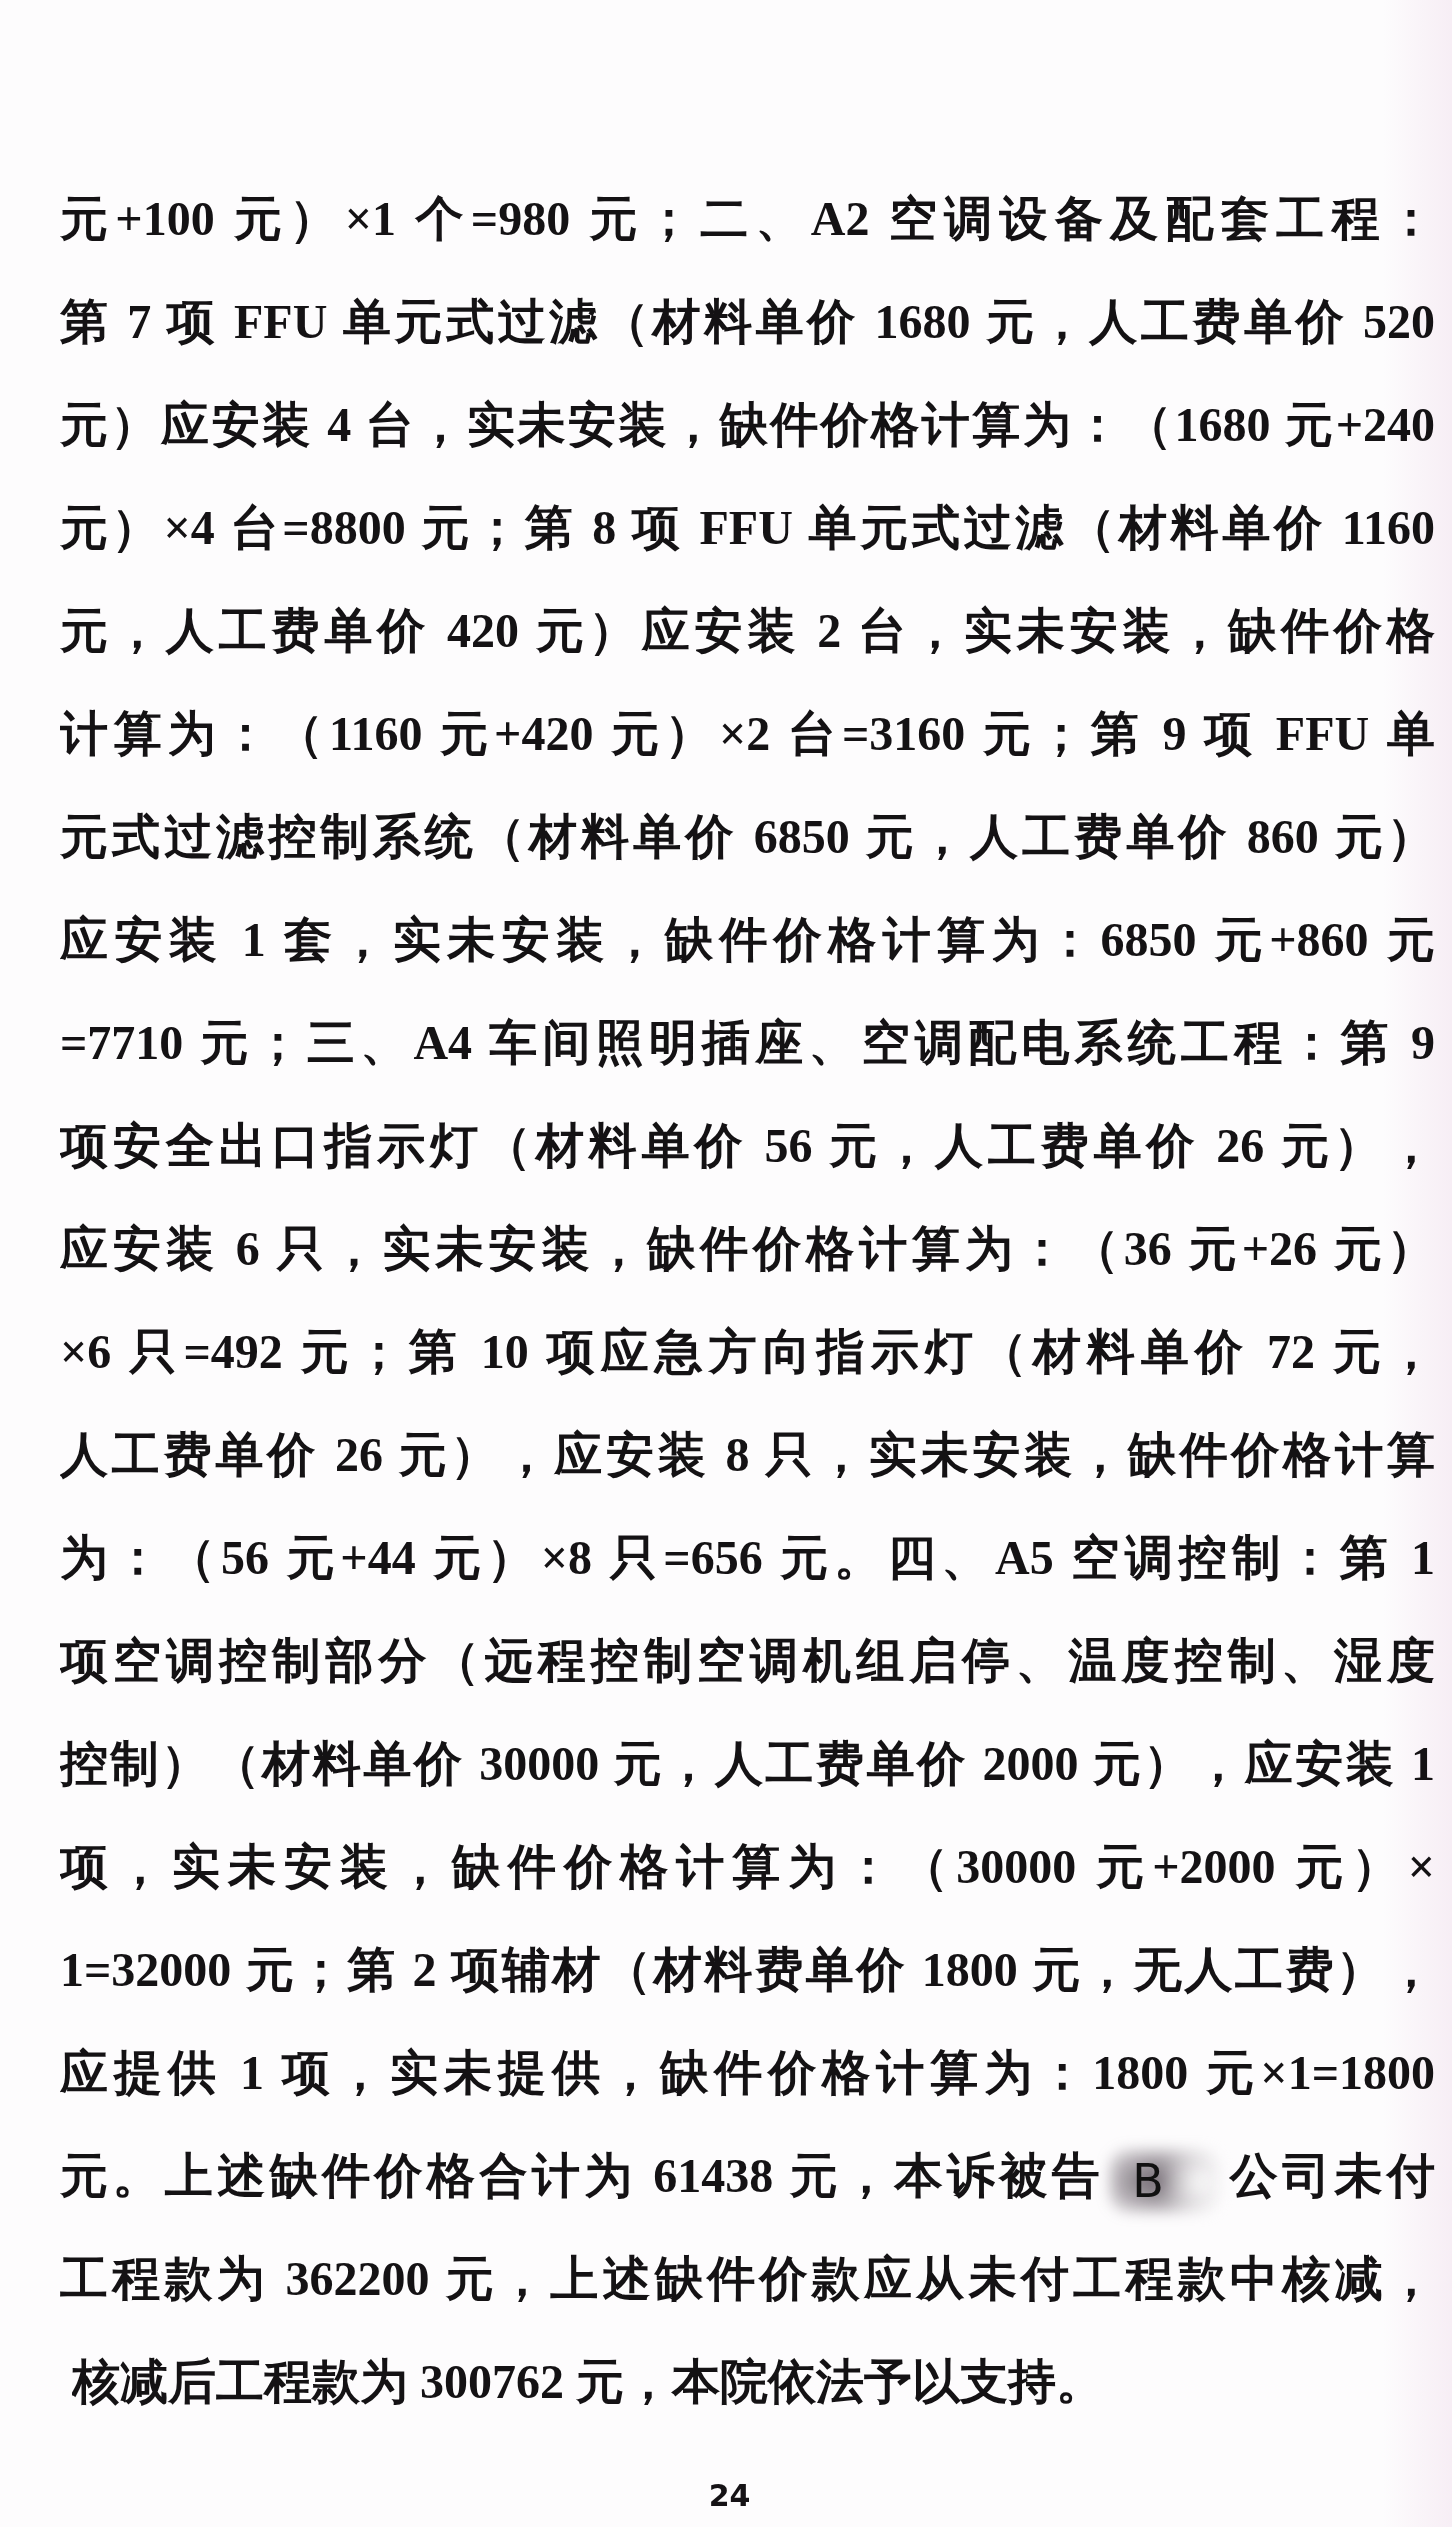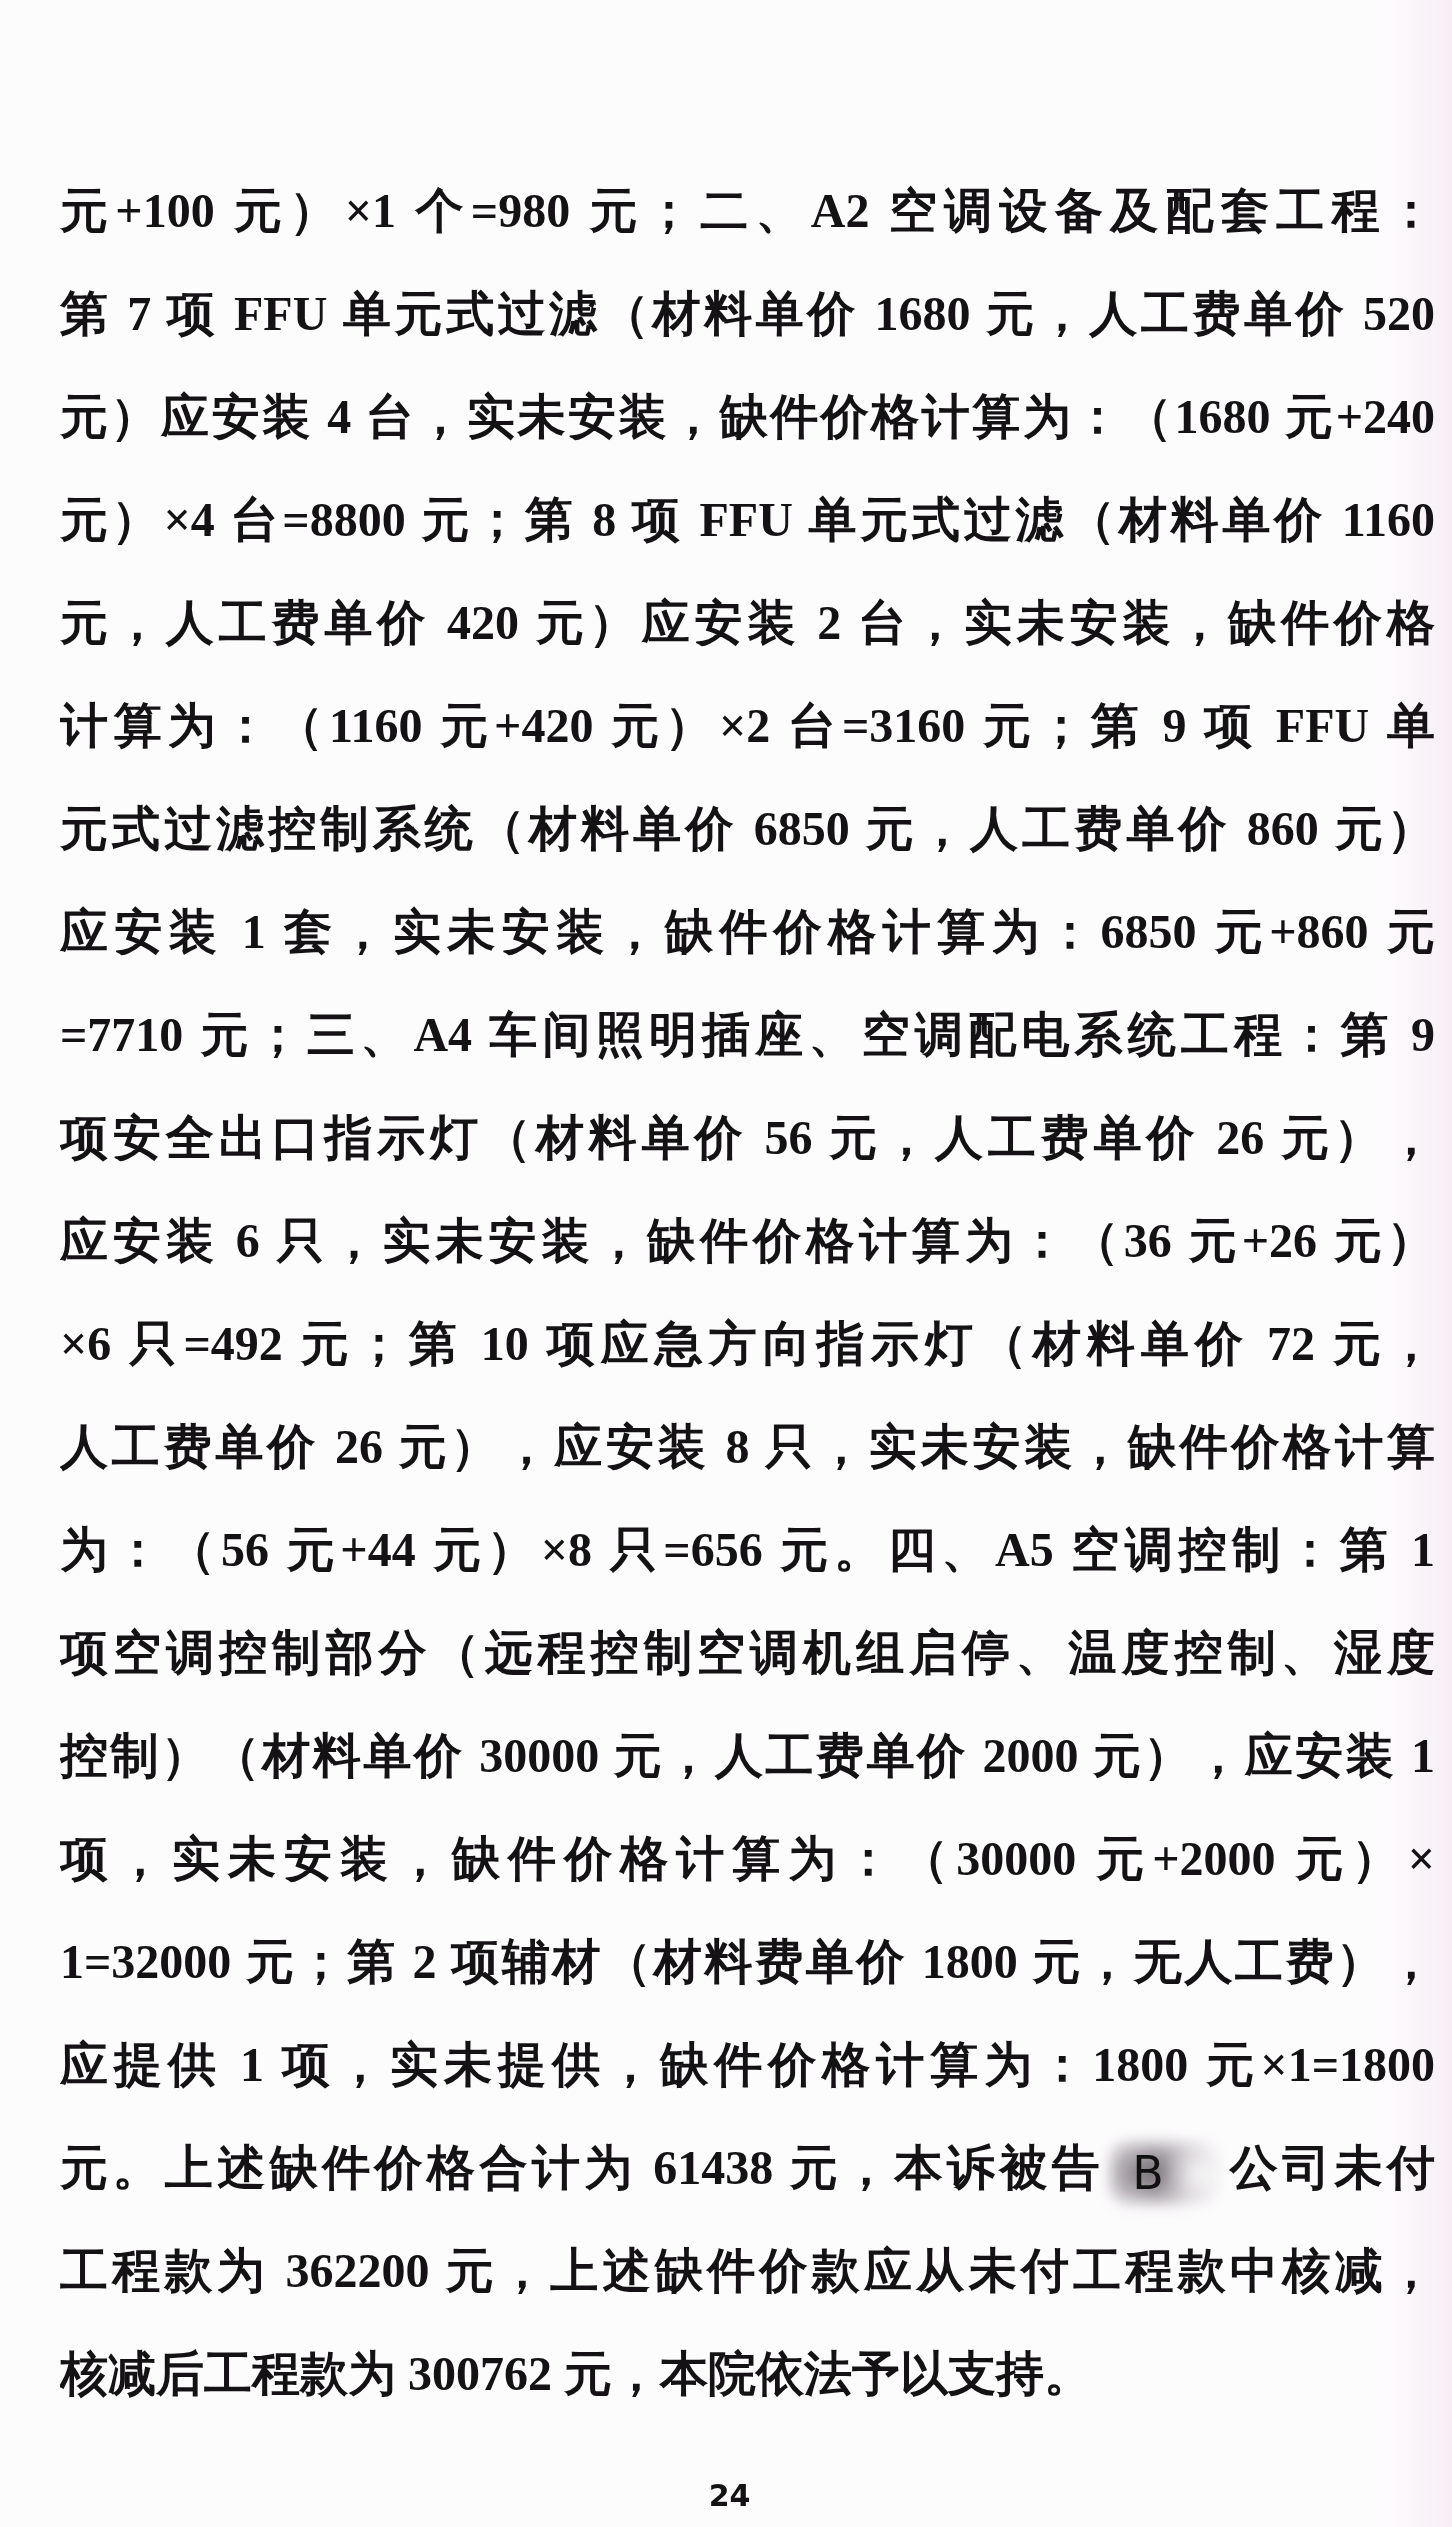--- a/index.html
+++ b/index.html
@@ -17,39 +17,40 @@
       position: absolute;
       top: 0; right: 0;
       width: 70px;
       height: 2527px;
       background: linear-gradient(to right, rgba(248,240,246,0) 0%, rgba(246,236,244,0.9) 100%);
       pointer-events: none;
     }
     .text-block {
       position: absolute;
       left: 60px;
-      top: 159px;
+      top: 167px;
       width: 1375px;
     }
     .line {
       height: 103px;
       line-height: 103px;
       font-family: "Liberation Serif", "DejaVu Serif", serif;
       font-size: 48px;
       font-weight: bold;
       color: #141214;
       text-align: justify;
       text-align-last: justify;
       text-justify: inter-character;
       overflow: hidden;
       white-space: normal;
     }
     .line.last {
       text-align: left;
       text-align-last: left;
+      margin-left: 12px;
     }
     .redaction {
       display: inline-block;
       position: relative;
       width: 109px;
       height: 62px;
       vertical-align: middle;
       margin: 0 6px;
     }
     .redaction-blur {

